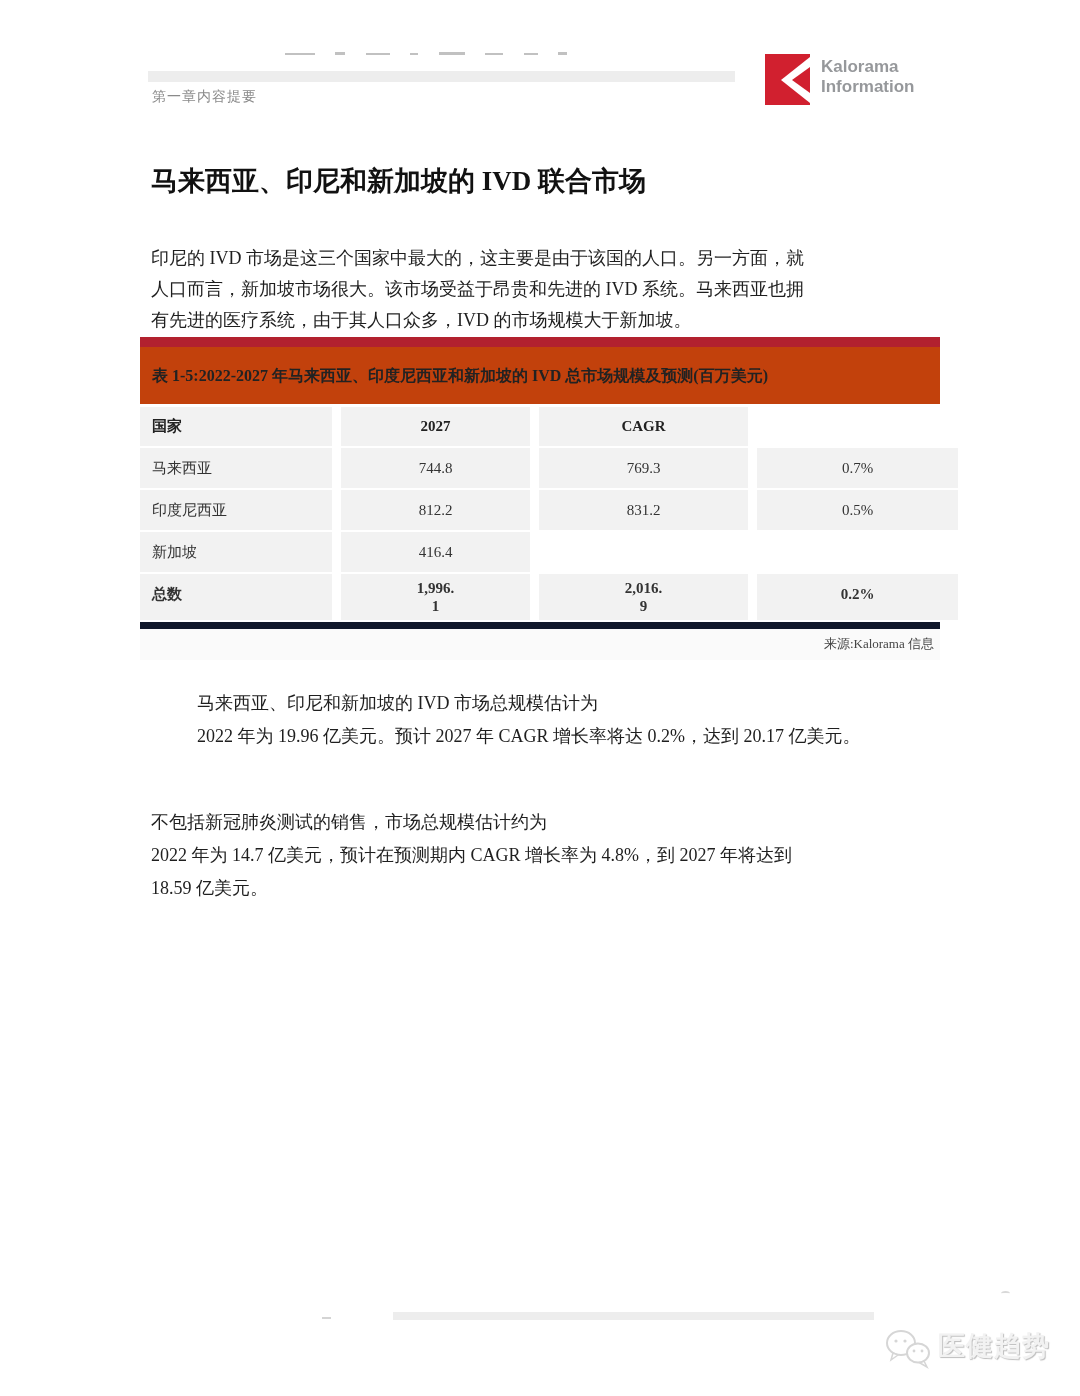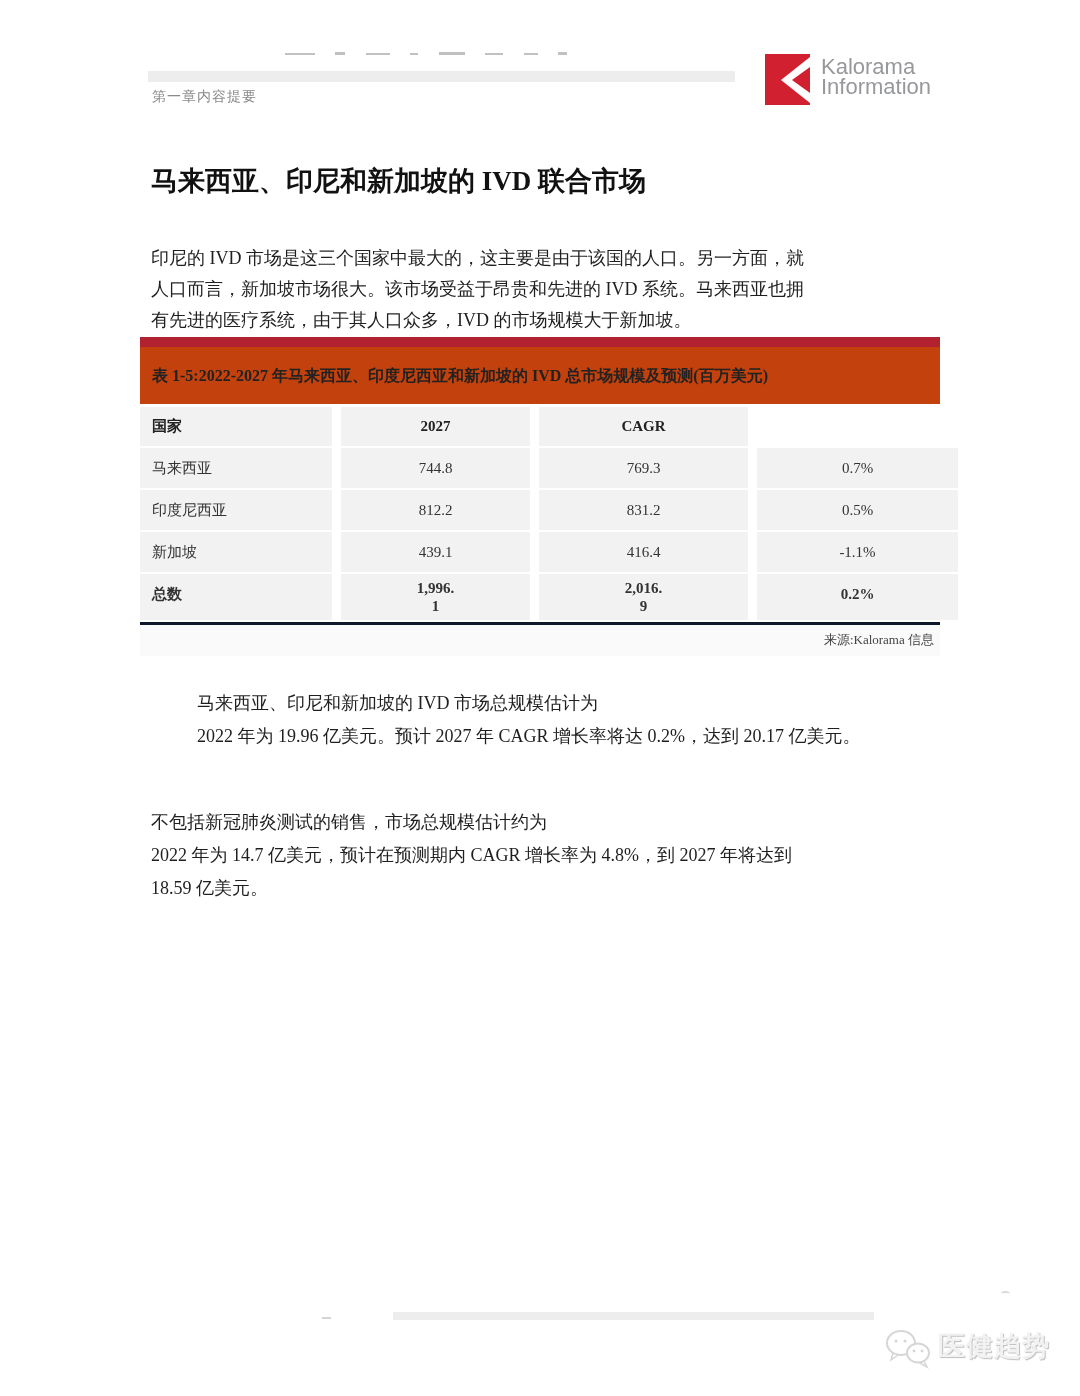--- a/index.html
+++ b/index.html
@@ -12,37 +12,37 @@
 
   
   .ghost-marks { position:absolute; left:285px; top:52px; width:282px;
     display:flex; justify-content:space-between; align-items:center; opacity:.55; }
   .ghost-marks i { display:block; background:#8f8f8f; height:2px; }
   .top-bar { position:absolute; left:148px; top:71px; width:587px; height:11px; background:#ededed; }
   .chapter-label { position:absolute; left:152px; top:88px; font-size:14px; color:#8a8a8a; letter-spacing:1px; }
 
   .brand { position:absolute; left:765px; top:54px; display:flex; align-items:flex-start; }
   .brand-text { margin-left:11px; margin-top:3px; font-family:"Liberation Sans","DejaVu Sans",sans-serif;
-    font-size:22px; line-height:20px; color:#96989b; }
+    font-size:17px; line-height:20px; color:#96989b;font-weight:bold; }
 
   
   .page-title { position:absolute; left:151px; top:163px; font-size:27px; font-weight:bold; color:#111; }
   .intro { position:absolute; left:151px; top:243px; width:810px; font-size:18px; line-height:31px; color:#1f1f1f; }
 
   
   .table-wrap { position:absolute; left:140px; top:337px; width:800px; }
   .red-bar { height:10px; background:#b2212f; }
   .tbl-title { background:#c2410c; padding:18px 12px; font-size:16px; font-weight:600;
     color:#222; margin-bottom:3px; line-height:21px; }
   .trow { display:grid; grid-template-columns:192px 189px 209px 201px; column-gap:9px; margin-top:2px; }
   .cell { background:#f2f2f2; font-size:15px; color:#333; padding:11px 12px; line-height:18px; }
   .cell.num { text-align:center; }
   .thead .cell { font-weight:bold; color:#222; padding:10px 12px; line-height:19px; }
   .total .cell { font-weight:bold; padding:5px 12px; }
-  .src-row { margin-top:2px; background:#fafafa; border-top:3px solid #0f172a;
+  .src-row { margin-top:2px; background:#fafafa; border-top:7px solid #0f172a;
     text-align:right; font-size:13px; color:#444; padding:6px 6px 7px 0; }
 
   
   .para { position:absolute; left:151px; width:815px; font-size:18px; line-height:33px; color:#1f1f1f; }
   .para1 { top:687px;margin-left:46px; }
   .para2 { top:806px; }
 
   
   .bottom-bar { position:absolute; left:393px; top:1312px; width:481px; height:8px; background:#ededed; }
   .mini-dash { position:absolute; left:322px; top:1317px; width:9px; height:2px; background:#d4d4d4; }
@@ -108,23 +108,21 @@
 
   <div class="trow">
     <div class="cell">印度尼西亚</div>
     <div class="cell num">812.2</div>
     <div class="cell num">831.2</div>
     <div class="cell num">0.5%</div>
   </div>
 
   <div class="trow">
     <div class="cell">新加坡</div>
-    <div class="cell num">439.1</div>
     <div class="cell num">416.4</div>
-    <div class="cell num">-1.1%</div>
   </div>
 
   <div class="trow total">
     <div class="cell" style="padding-top:11px">总数</div>
     <div class="cell num preline">1,996.
 1</div>
     <div class="cell num preline">2,016.
 9</div>
     <div class="cell num" style="padding-top:11px">0.2%</div>
   </div>

